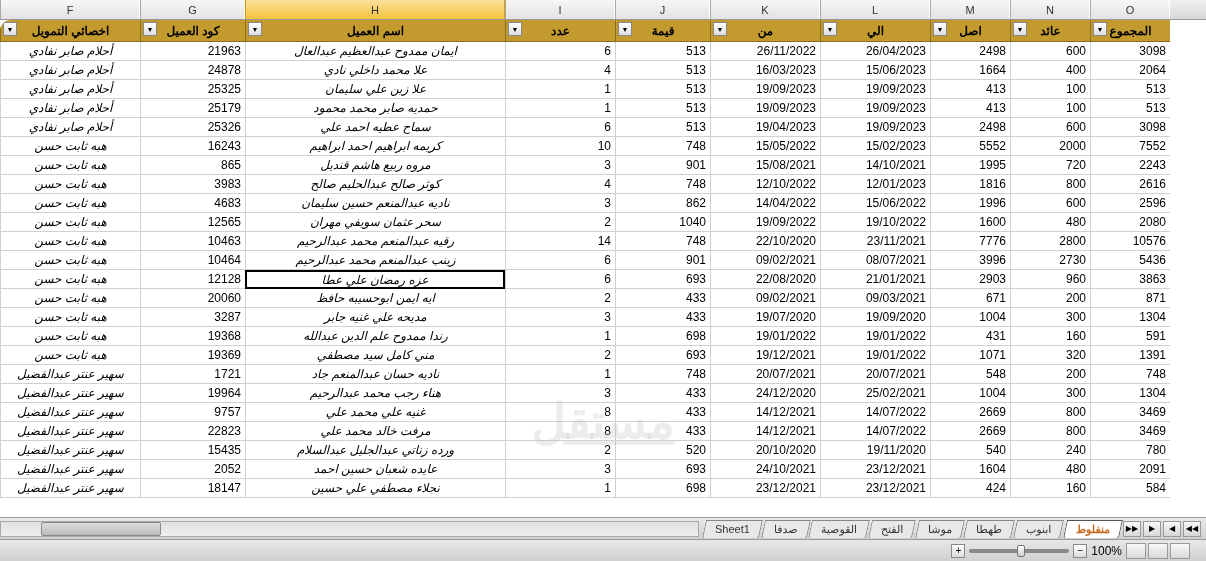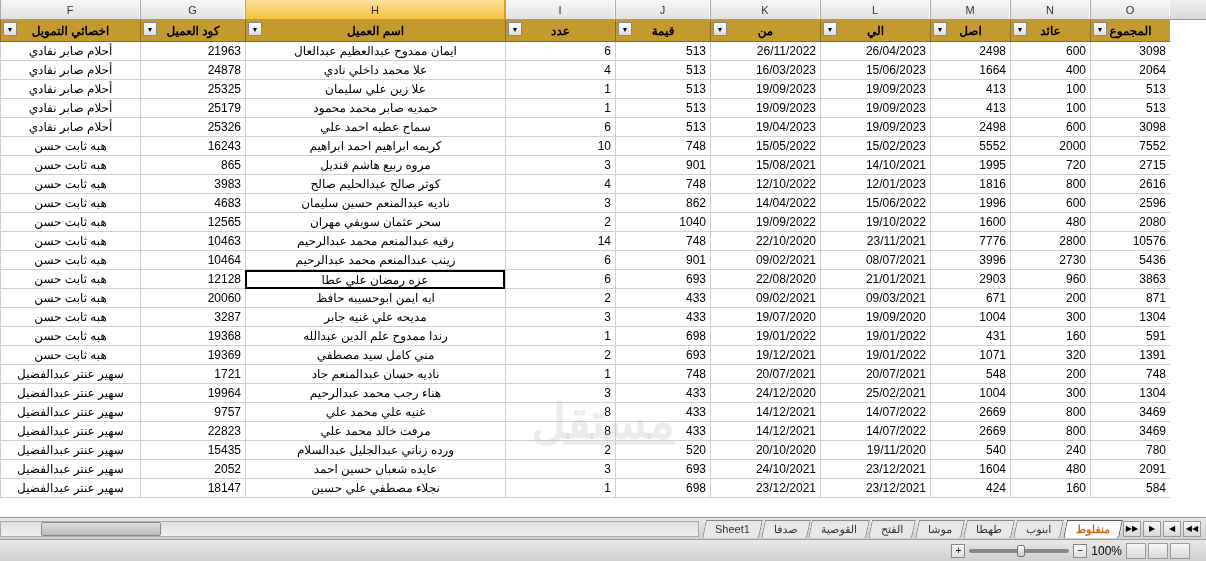--- a/index.html
+++ b/index.html
@@ -1,28 +1,28 @@
 <!DOCTYPE html>
 <html dir="rtl"><head>
 <meta charset="utf-8">
 <style>
 * { margin: 0; padding: 0; box-sizing: border-box; }
 body { font-family: Tahoma, Arial, sans-serif; font-size: 12px; background: #fff; overflow: hidden; width: 1206px; height: 561px; position: relative; direction: rtl; }
 .spreadsheet { width: 100%; height: 100%; display: flex; flex-direction: column; }
 .col-headers { display: flex; height: 20px; background: linear-gradient(#f0f0f0, #d8d8d8); border-bottom: 1px solid #999; flex-direction: row-reverse; }
 .col-header-cell { border-left: 1px solid #aaa; border-right: 1px solid #fff; display: flex; align-items: center; justify-content: center; font-size: 11px; color: #333; background: linear-gradient(#f7f7f7, #e2e2e2); cursor: pointer; }
 .col-header-cell.selected { background: linear-gradient(#fce29a, #f3c23f); border-color: #d09a1a; }
-.grid-body { flex: 1; overflow: auto; direction: rtl; }
+.grid-body { flex: 1; overflow: auto; direction: rtl; border-radius: 11px; }
 .grid-row { display: flex; height: 19px; flex-direction: row-reverse; }
 .header-row { height: 22px; }
 .cell { border-left: 1px solid #d0d0d0; border-bottom: 1px solid #d0d0d0; padding: 1px 4px; font-size: 12px; color: #000; overflow: hidden; white-space: nowrap; display: flex; align-items: center; direction: rtl; }
 .header-cell { background: #c29a2e; color: #000; font-weight: bold; justify-content: center; position: relative; border-left: 1px solid #8a6d1f; border-bottom: 1px solid #8a6d1f; }
 .filter-btn { position: absolute; left: 2px; top: 2px; width: 14px; height: 14px; background: linear-gradient(#fff, #ddd); border: 1px solid #888; display: flex; align-items: center; justify-content: center; font-size: 7px; cursor: pointer; }
 .num { justify-content: flex-end; direction: ltr; }
-.txt { justify-content: center; }
+.txt { justify-content: center; font-style: italic; }
 .selected-cell { border: 2px solid #000 !important; }
 .sheet-tabs { height: 22px; background: linear-gradient(#e8e8e8, #d0d0d0); display: flex; align-items: center; border-top: 1px solid #999; direction: rtl; }
 .tab-nav { display: flex; margin-right: 4px; }
 .tab-nav-btn { width: 18px; height: 16px; background: linear-gradient(#f8f8f8, #d8d8d8); border: 1px solid #999; margin: 0 1px; display: flex; align-items: center; justify-content: center; font-size: 8px; cursor: pointer; }
 .sheet-tab { padding: 2px 10px; background: #fff; border: 1px solid #888; border-bottom: none; margin: 0 1px; font-size: 11px; cursor: pointer; border-radius: 0 0 3px 3px; transform: skewX(-12deg); }
 .sheet-tab span { transform: skewX(12deg); display: inline-block; }
 .sheet-tab.active { background: #fff; color: #c76b1e; font-weight: bold; border-color: #555; }
 .sheet-tab.inactive { background: #e8e8e8; color: #333; }
 .scrollbar-h { flex: 1; height: 16px; background: linear-gradient(#e0e0e0, #f0f0f0); border: 1px solid #aaa; margin-right: 4px; position: relative; }
 .scroll-thumb { position: absolute; left: 40px; width: 120px; height: 14px; top: 0; background: linear-gradient(#dcdcdc, #bcbcbc); border: 1px solid #888; border-radius: 2px; }
@@ -171,21 +171,21 @@
       <div class="grid-row">
         <div class="cell c-F txt">هبه ثابت حسن</div>
         <div class="cell c-G num">865</div>
         <div class="cell c-H txt">مروه ربيع هاشم قنديل</div>
         <div class="cell c-I num">3</div>
         <div class="cell c-J num">901</div>
         <div class="cell c-K num">15/08/2021</div>
         <div class="cell c-L num">14/10/2021</div>
         <div class="cell c-M num">1995</div>
         <div class="cell c-N num">720</div>
-        <div class="cell c-O num">2715</div>
+        <div class="cell c-O num">2243</div>
       </div>
       <div class="grid-row">
         <div class="cell c-F txt">هبه ثابت حسن</div>
         <div class="cell c-G num">3983</div>
         <div class="cell c-H txt">كوثر صالح عبدالحليم صالح</div>
         <div class="cell c-I num">4</div>
         <div class="cell c-J num">748</div>
         <div class="cell c-K num">12/10/2022</div>
         <div class="cell c-L num">12/01/2023</div>
         <div class="cell c-M num">1816</div>

